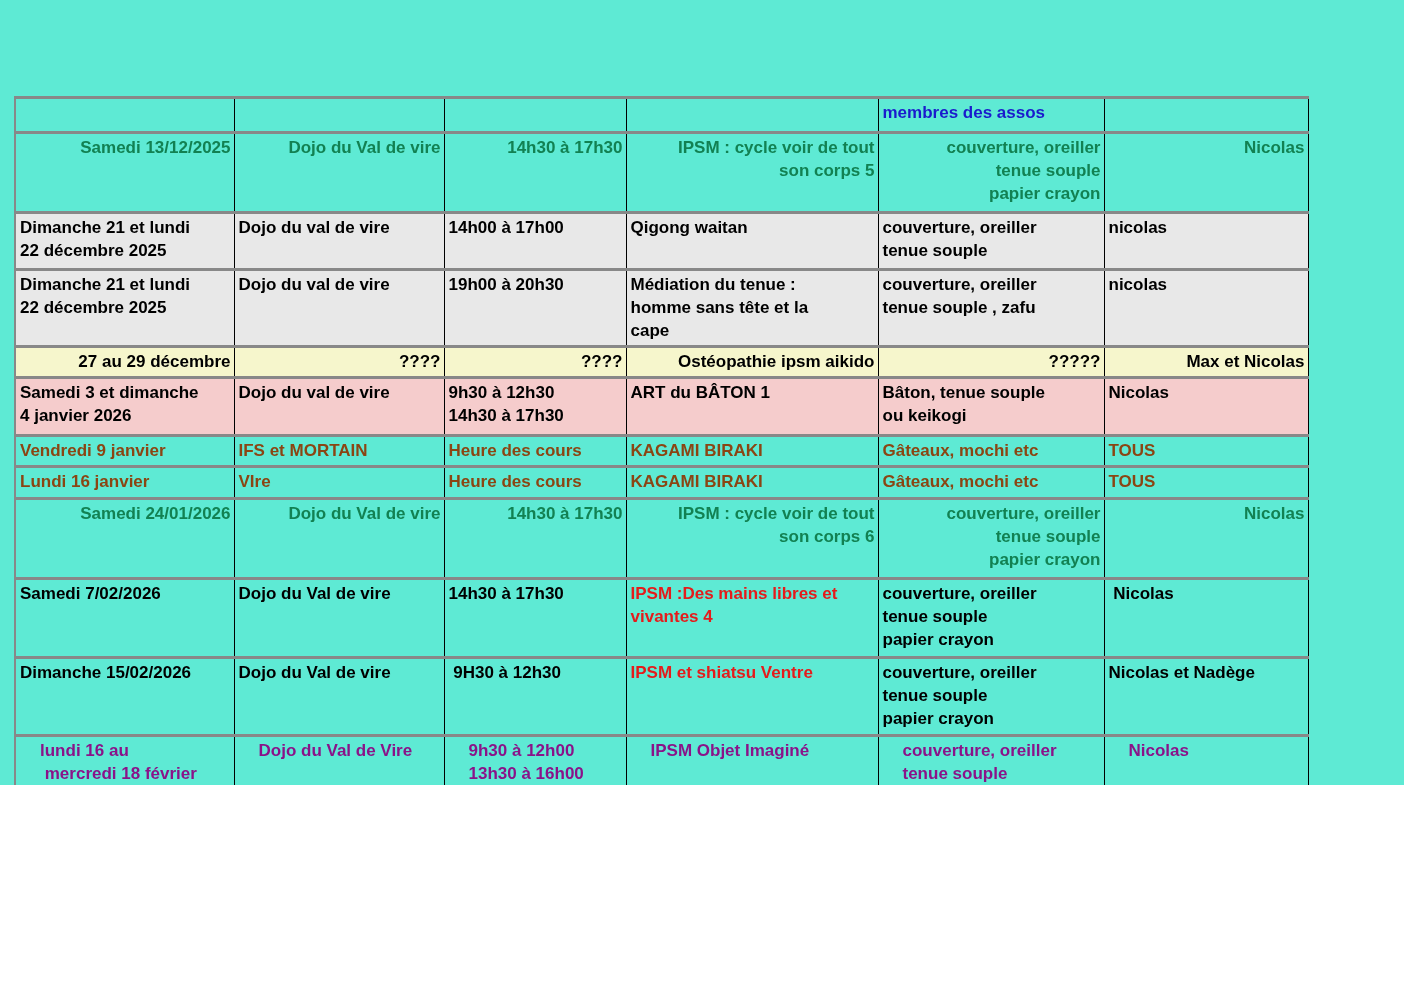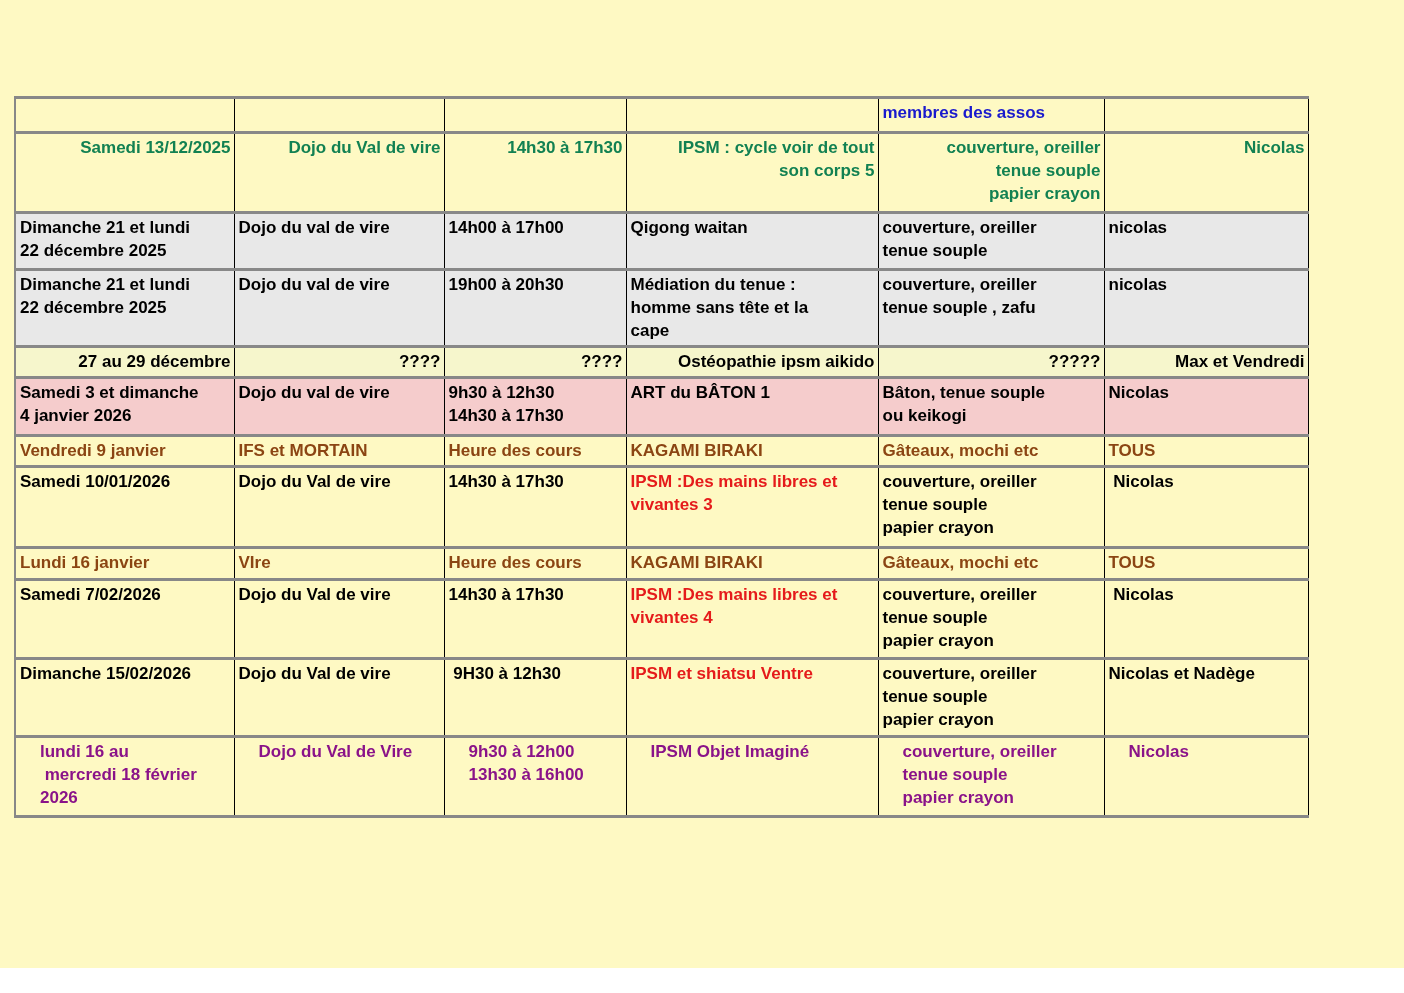--- a/index.html
+++ b/index.html
@@ -3,23 +3,23 @@
 <meta charset="utf-8">
 <style>
   html, body {
     margin: 0;
     padding: 0;
     background: #ffffff;
     font-family: "Liberation Sans", "DejaVu Sans", sans-serif;
   }
   .page {
     width: 1404px;
-    height: 968px;
+    height: 785px;
     position: relative;
-    background: #fef9c3;
+    background: #5eead4;
     overflow: hidden;
   }
   .table-wrap {
     position: absolute;
     top: 96px;
     left: 14px;
   }
   table.schedule {
     border-collapse: collapse;
     table-layout: fixed;
@@ -104,59 +104,59 @@
           <td>couverture, oreiller
 tenue souple , zafu</td>
           <td>nicolas</td>
         </tr>
         <tr class="yellow-row" style="height:31px">
           <td>27 au 29 décembre</td>
           <td>????</td>
           <td>????</td>
           <td>Ostéopathie ipsm aikido</td>
           <td>?????</td>
-          <td>Max et Vendredi</td>
+          <td>Max et Nicolas</td>
         </tr>
         <tr class="pink-row" style="height:58px">
           <td>Samedi 3 et dimanche
 4 janvier 2026</td>
           <td>Dojo du val de vire</td>
           <td>9h30 à 12h30
 14h30 à 17h30</td>
           <td>ART du BÂTON 1</td>
           <td>Bâton, tenue souple
 ou keikogi</td>
           <td>Nicolas</td>
         </tr>
         <tr class="brown-row" style="height:31px">
           <td>Vendredi 9 janvier</td>
           <td>IFS et MORTAIN</td>
           <td>Heure des cours</td>
           <td>KAGAMI BIRAKI</td>
           <td>Gâteaux, mochi etc</td>
           <td>TOUS</td>
         </tr>
-        <tr style="height:81px">
-          <td>Samedi 10/01/2026</td>
-          <td>Dojo du Val de vire</td>
-          <td>14h30 à 17h30</td>
-          <td class="red">IPSM :Des mains libres et
-vivantes 3</td>
-          <td>couverture, oreiller
-tenue souple
-papier crayon</td>
-          <td> Nicolas</td>
-        </tr>
         <tr class="brown-row" style="height:32px">
           <td>Lundi 16 janvier</td>
           <td>VIre</td>
           <td>Heure des cours</td>
           <td>KAGAMI BIRAKI</td>
           <td>Gâteaux, mochi etc</td>
           <td>TOUS</td>
+        </tr>
+        <tr class="green-row" style="height:80px">
+          <td>Samedi 24/01/2026</td>
+          <td>Dojo du Val de vire</td>
+          <td>14h30 à 17h30</td>
+          <td>IPSM : cycle voir de tout
+son corps 6</td>
+          <td>couverture, oreiller
+tenue souple
+papier crayon</td>
+          <td> Nicolas</td>
         </tr>
         <tr style="height:79px">
           <td>Samedi 7/02/2026</td>
           <td>Dojo du Val de vire</td>
           <td>14h30 à 17h30</td>
           <td class="red">IPSM :Des mains libres et
 vivantes 4</td>
           <td>couverture, oreiller
 tenue souple
 papier crayon</td>

